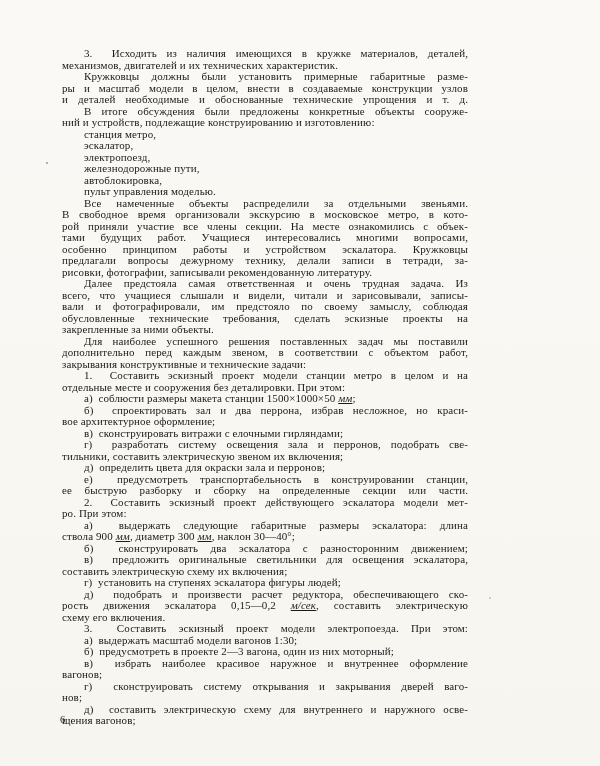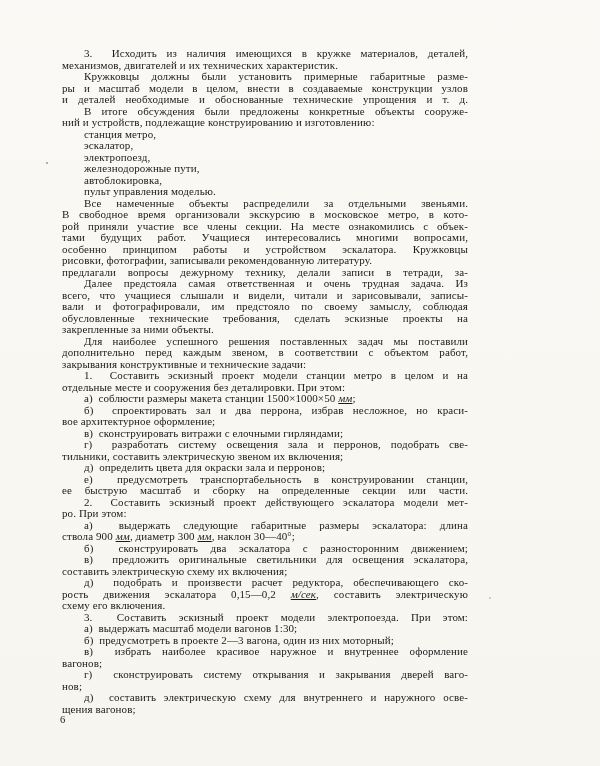--- a/index.html
+++ b/index.html
@@ -67,48 +67,49 @@
       <div class="line indent">эскалатор,</div>
       <div class="line indent">электропоезд,</div>
       <div class="line indent">железнодорожные пути,</div>
       <div class="line indent">автоблокировка,</div>
       <div class="line indent">пульт управления моделью.</div>
       <div class="line indent just">Все намеченные объекты распределили за отдельными звеньями.</div>
       <div class="line just">В свободное время организовали экскурсию в московское метро, в кото-</div>
       <div class="line just">рой приняли участие все члены секции. На месте ознакомились с объек-</div>
       <div class="line just">тами будущих работ. Учащиеся интересовались многими вопросами,</div>
       <div class="line just">особенно принципом работы и устройством эскалатора. Кружковцы</div>
+      <div class="line just">предлагали вопросы дежурному технику, делали записи в тетради, за-</div>
       <div class="line">рисовки, фотографии, записывали рекомендованную литературу.</div>
-      <div class="line just">предлагали вопросы дежурному технику, делали записи в тетради, за-</div>
       <div class="line indent just">Далее предстояла самая ответственная и очень трудная задача. Из</div>
       <div class="line just">всего, что учащиеся слышали и видели, читали и зарисовывали, записы-</div>
       <div class="line just">вали и фотографировали, им предстояло по своему замыслу, соблюдая</div>
       <div class="line just">обусловленные технические требования, сделать эскизные проекты на</div>
       <div class="line">закрепленные за ними объекты.</div>
       <div class="line indent just">Для наиболее успешного решения поставленных задач мы поставили</div>
       <div class="line just"><b>дополнительно</b> перед каждым звеном, в соответствии с объектом работ,</div>
       <div class="line"><b>закрывания</b> конструктивные и технические задачи:</div>
       <div class="line indent just">1.&nbsp; Составить эскизный проект модели станции метро в целом и на</div>
       <div class="line">отдельные месте и сооружения без деталировки. При этом:</div>
       <div class="line indent">а)&nbsp; соблюсти размеры макета станции 1500×1000×50 <i>мм</i>;</div>
       <div class="line indent just">б)&nbsp; спроектировать зал и два перрона, избрав несложное, но краси-</div>
       <div class="line">вое архитектурное оформление;</div>
       <div class="line indent">в)&nbsp; сконструировать витражи с елочными гирляндами;</div>
       <div class="line indent just">г)&nbsp; разработать систему освещения зала и перронов, подобрать све-</div>
       <div class="line">тильники, составить электрическую звеном их включения;</div>
       <div class="line indent">д)&nbsp; определить цвета для окраски зала и перронов;</div>
       <div class="line indent just">е)&nbsp; предусмотреть транспортабельность в конструировании станции,</div>
-      <div class="line just">ее быструю масштаб и сборку на определенные секции или части.</div>
+      <div class="line just">ее быструю разборку и сборку на определенные секции или части.</div>
       <div class="line indent just">2.&nbsp; Составить эскизный проект действующего эскалатора модели мет-</div>
       <div class="line">ро. При этом:</div>
       <div class="line indent just">а)&nbsp; выдержать следующие габаритные размеры эскалатора: длина</div>
       <div class="line">ствола 900 <i>мм</i>, диаметр 300 <i>мм</i>, наклон 30—40°;</div>
       <div class="line indent just">б)&nbsp; сконструировать два эскалатора с разносторонним движением;</div>
       <div class="line indent just">в)&nbsp; предложить оригинальные светильники для освещения эскалатора,</div>
       <div class="line">составить электрическую схему их включения;</div>
+      <div class="line indent">г)&nbsp; установить на ступенях эскалатора фигуры людей;</div>
       <div class="line indent just">д)&nbsp; подобрать и произвести расчет редуктора, обеспечивающего ско-</div>
       <div class="line just">рость движения эскалатора 0,15—0,2 <i>м/сек</i>, составить электрическую</div>
       <div class="line">схему его включения.</div>
       <div class="line indent just">3.&nbsp; Составить эскизный проект модели электропоезда. При этом:</div>
       <div class="line indent">а)&nbsp; выдержать масштаб модели вагонов 1:30;</div>
       <div class="line indent">б)&nbsp; предусмотреть в проекте 2—3 вагона, один из них моторный;</div>
       <div class="line indent just">в)&nbsp; избрать наиболее красивое наружное и внутреннее оформление</div>
       <div class="line">вагонов;</div>
       <div class="line indent just">г)&nbsp; сконструировать систему открывания и закрывания дверей ваго-</div>
       <div class="line">нов;</div>

